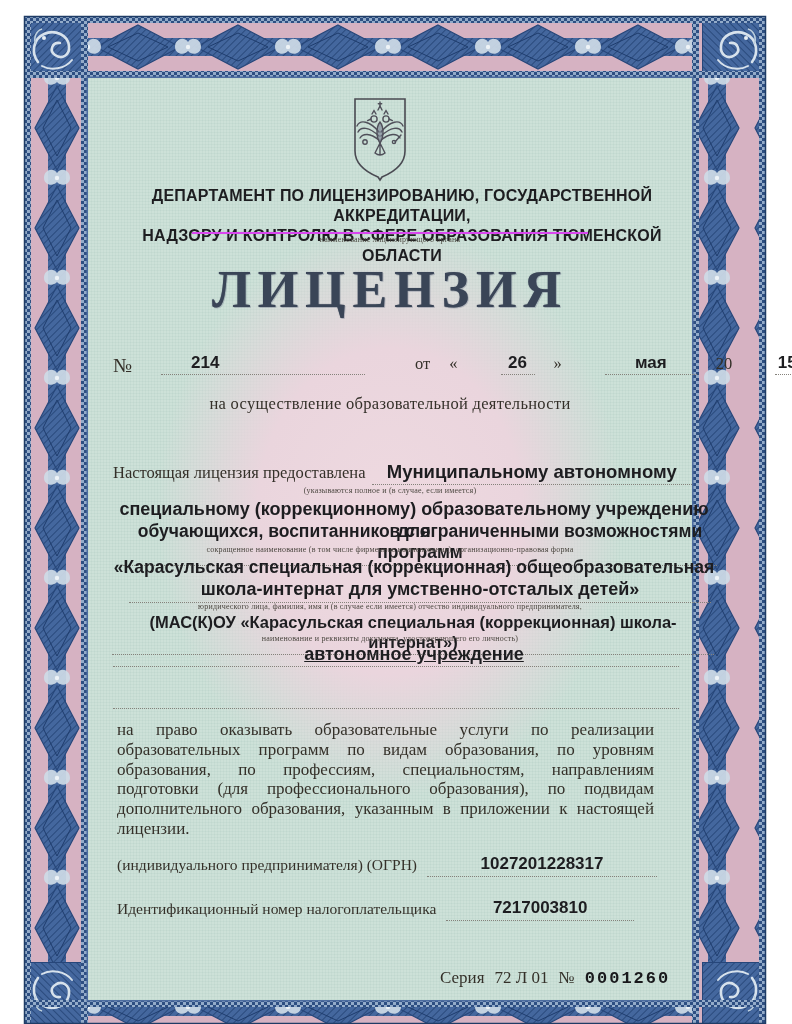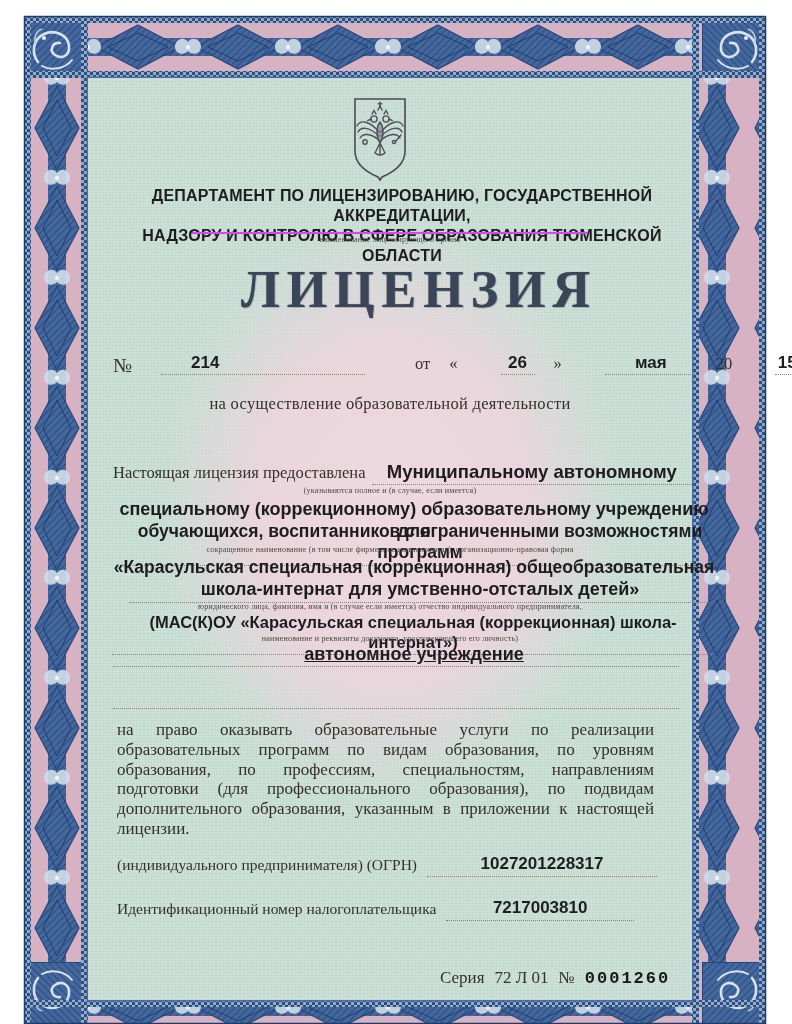--- a/index.html
+++ b/index.html
@@ -17,21 +17,21 @@
   .serif{font-family:"Liberation Serif",serif;color:#343029;}
   .bf{font-family:"Liberation Sans",sans-serif;font-weight:700;color:#1d1d20;margin-left:24px;}
   .cap{font-family:"Liberation Serif",serif;font-size:8px;color:#4a463f;letter-spacing:.2px;}
   .du{border-bottom:1px dotted #85827b;}
   .issuer{top:186px;font-size:16px;line-height:20px;letter-spacing:.2px;}
   .issuer .bf{font-size:16px;}
   .icap{top:228px;}
   .icap .rule{display:inline-block;border-top:2px solid #d946ef;padding-top:1px;width:396px;}
   .title{top:260px;font-size:52px;letter-spacing:7px;font-weight:700;color:#3a4557;
          font-family:"Liberation Serif",serif;
-         text-shadow:0 0 1px rgba(28,38,58,.55), 1px 1px 0 rgba(120,130,150,.35);margin-left:29px;}
+         text-shadow:0 0 1px rgba(28,38,58,.55), 1px 1px 0 rgba(120,130,150,.35);}
   .numrow{top:352px;left:113px;width:579px;height:26px;}
   .numrow .no{position:absolute;left:0;top:2px;font-size:20px;}
   .numrow .numcell{position:absolute;left:24px;top:0;width:174px;height:22px;padding-left:30px;
                    font-size:17px;line-height:22px;text-align:left;}
   .dategrp{position:absolute;left:302px;top:0;display:flex;align-items:flex-end;gap:19px;
            font-size:16.5px;line-height:22px;}
   .dategrp .dc{display:inline-block;text-align:center;font-size:17px;line-height:22px;}
   .subtitle{top:394px;font-size:16.5px;letter-spacing:.3px;}
   .grantrow{top:460px;left:113px;width:579px;display:flex;align-items:flex-end;}
   .grantrow .lbl{white-space:nowrap;font-size:16.5px;line-height:24px;}

